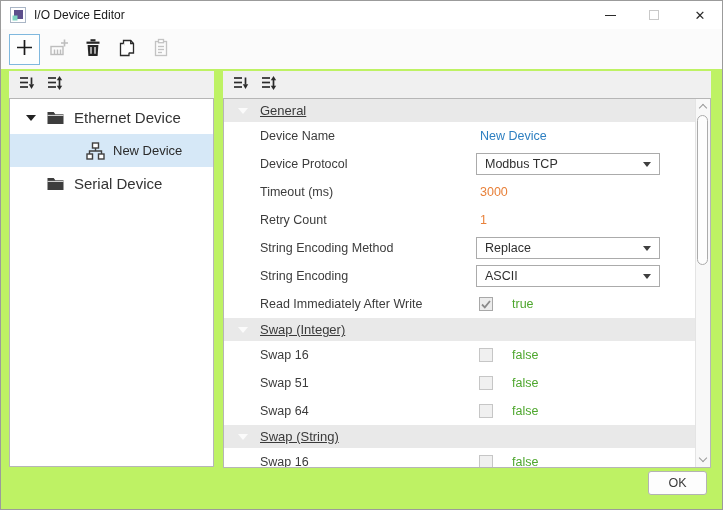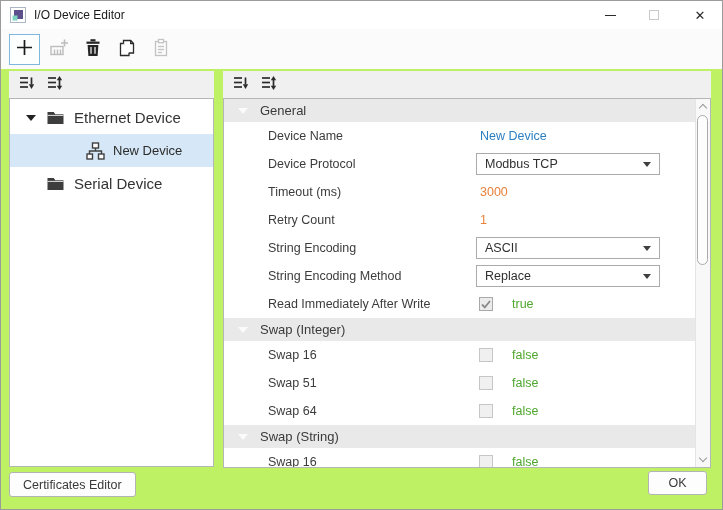--- a/index.html
+++ b/index.html
@@ -35,23 +35,23 @@
   .tree-row:first-child{margin-top:2px;}
   .tw-expander{position:absolute;left:16px;width:0;height:0;border-left:5px solid transparent;border-right:5px solid transparent;border-top:6px solid #222;}
   .ico-folder{position:absolute;left:37px;display:inline-flex;}
   .ico-net{position:absolute;left:76px;display:inline-flex;}
   .tree-label-0{position:absolute;left:64px;font-size:15px;color:#333;}
   .tree-label-1{position:absolute;left:103px;font-size:13px;color:#2b2b2b;}
   
   .prop-scroll{position:absolute;left:0;top:0;right:15px;bottom:0;overflow:hidden;background:#fff;}
   .psection{height:23px;background:#e9e9e9;position:relative;display:flex;align-items:center;}
   .sec-arrow{position:absolute;left:14px;width:0;height:0;border-left:5px solid transparent;border-right:5px solid transparent;border-top:6px solid #fbfbfb;}
-  .sec-title{position:absolute;left:36px;font-size:13px;color:#3a3a3a;}
+  .sec-title{position:absolute;left:36px;font-size:13px;color:#3a3a3a;text-decoration:underline;}
   .prow{height:28px;position:relative;background:#fff;}
-  .plabel{position:absolute;left:36px;top:50%;transform:translateY(-50%);font-size:12.5px;color:#3c3c3c;white-space:nowrap;margin-left:8px;}
+  .plabel{position:absolute;left:36px;top:50%;transform:translateY(-50%);font-size:12.5px;color:#3c3c3c;white-space:nowrap;}
   .pvalue{position:absolute;left:256px;top:50%;transform:translateY(-50%);font-size:12.5px;white-space:nowrap;}
   .val-blue{color:#2d7fc1;}
   .val-orange{color:#e8813a;}
   .val-green{color:#4ea72e;}
   .combobox{position:absolute;left:252px;top:3px;width:184px;height:22px;border:1px solid #ababab;background:#fff;display:flex;align-items:center;padding:0 8px;}
   .combo-text{font-size:12.5px;color:#2f2f2f;}
   .combo-arrow{margin-left:auto;width:0;height:0;border-left:4.5px solid transparent;border-right:4.5px solid transparent;border-top:5.5px solid #3f3f3f;}
   .checkwrap{position:absolute;left:255px;top:50%;transform:translateY(-50%);display:flex;align-items:center;gap:19px;}
   .checkbox{width:14px;height:14px;background:#f0f0f0;border:1px solid #c6c6c6;display:inline-flex;align-items:center;justify-content:center;}
   .checkbox.checked{background:#ececec;border-color:#a8a8a8;}
@@ -265,30 +265,30 @@
         </div>
         <div class="prow">
           <span class="plabel">Timeout (ms)</span>
           <span class="pvalue val-orange">3000</span>
         </div>
         <div class="prow">
           <span class="plabel">Retry Count</span>
           <span class="pvalue val-orange">1</span>
         </div>
         <div class="prow">
+          <span class="plabel">String Encoding Method</span>
+          <div class="combobox">
+            <span class="combo-text">Replace</span>
+            <span class="combo-arrow"></span>
+          </div>
+        </div>
+        <div class="prow">
           <span class="plabel">String Encoding</span>
           <div class="combobox">
             <span class="combo-text">ASCII</span>
-            <span class="combo-arrow"></span>
-          </div>
-        </div>
-        <div class="prow">
-          <span class="plabel">String Encoding Method</span>
-          <div class="combobox">
-            <span class="combo-text">Replace</span>
             <span class="combo-arrow"></span>
           </div>
         </div>
         <div class="prow">
           <span class="plabel">Read Immediately After Write</span>
           <span class="checkwrap">
             <span class="checkbox checked">
               <svg width="10" height="9" viewBox="0 0 10 9">
                   <path d="M1 4.5l2.8 2.8L9 1" stroke="#8a8a8a" stroke-width="1.8" fill="none"></path>
                 </svg>
@@ -342,16 +342,15 @@
             <span class="chev chev-up"></span>
           </div>
         <div class="sb-thumb"></div>
         <div class="sb-btn sb-down">
             <span class="chev chev-down"></span>
           </div>
       </div>
     </div>
   </div>
 
-  <button class="footer-btn btn-cert">Certificates Editor</button>
   <button class="footer-btn btn-ok">OK</button>
 
 </div>
 
 </body></html>

